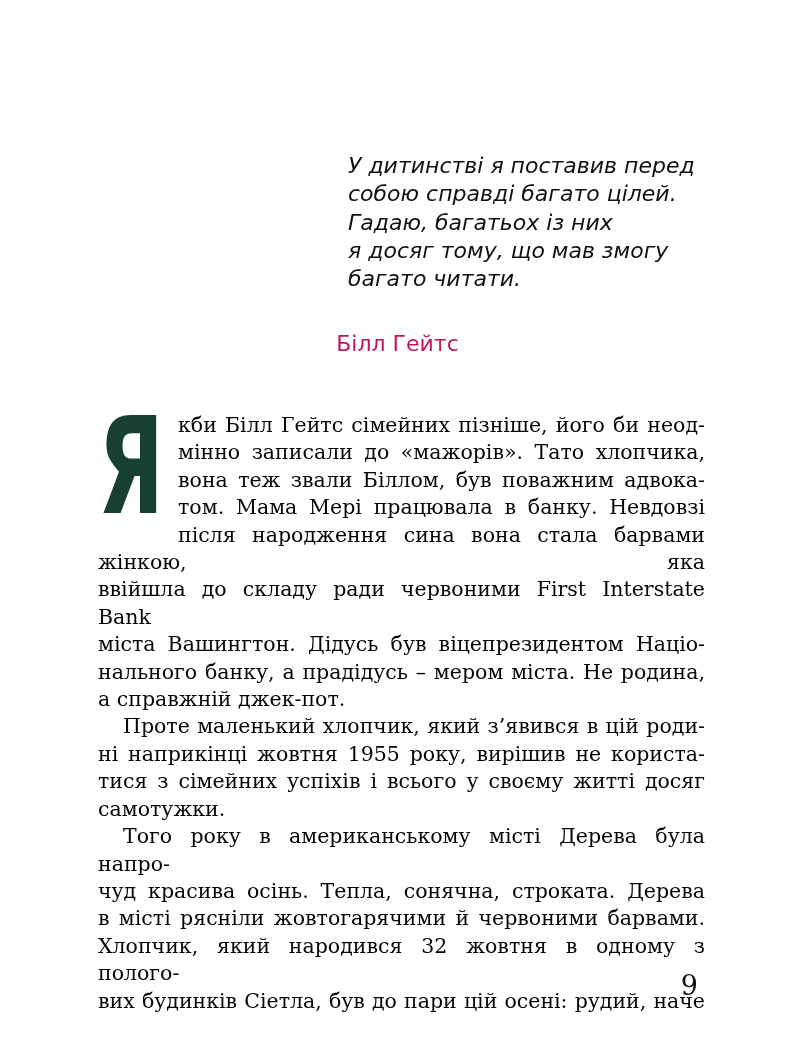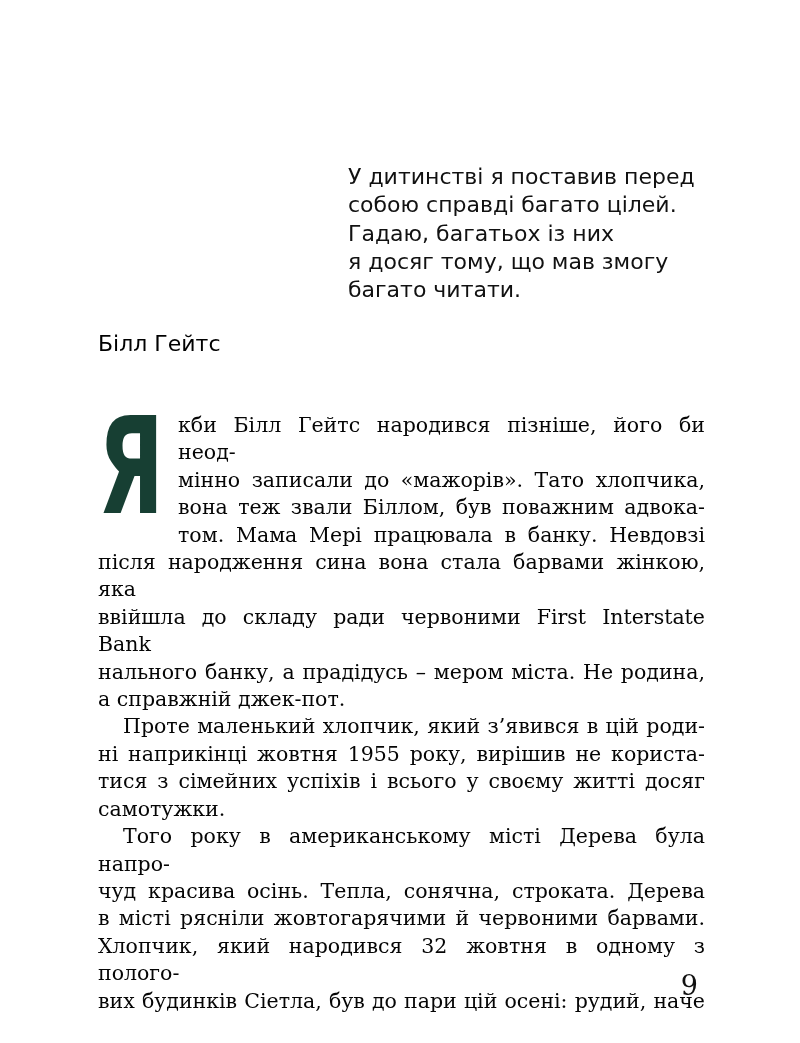--- a/index.html
+++ b/index.html
@@ -10,42 +10,43 @@
   .page {
     position: relative;
     width: 800px;
     height: 1043px;
     background: #ffffff;
     overflow: hidden;
   }
   .epigraph {
     position: absolute;
     left: 348px;
-    top: 163px;
+    top: 152px;
     width: 360px;
     font-family: "DejaVu Sans", sans-serif;
+    font-style: italic;
     font-size: 22px;
     line-height: 28.3px;
     color: #111111;
   }
   .epigraph .line {
     white-space: nowrap;
     text-align: left;
   }
   .attribution {
     position: absolute;
     left: 98px;
     top: 331px;
     width: 607px;
     box-sizing: border-box;
     padding-right: 8px;
-    text-align: left;
+    text-align: center;
     font-family: "DejaVu Sans", sans-serif;
     font-size: 22px;
-    color: #000000;
+    color: #be185d;
   }
   .body-text {
     position: absolute;
     left: 98px;
     top: 412px;
     width: 607px;
     font-family: "DejaVu Serif", serif;
     font-size: 20.5px;
     line-height: 27.4px;
     color: #050505;
@@ -104,26 +105,27 @@
       </div>
   </div>
 
   <div class="attribution">Білл Гейтс</div>
 
   <div class="body-text" id="paragraphs">
       <div class="para">
         <span class="dropcap">
           <span style="color: rgb(23, 63, 51);">Я</span>
         </span>
-        <div class="line">кби Білл Гейтс народився пізніше, його би неод-</div>
+        <div class="line">кби Білл Гейтс сімейних пізніше, його би неод-</div>
         <div class="line">мінно записали до «мажорів». Тато хлопчика,</div>
         <div class="line">вона теж звали Біллом, був поважним адвока-</div>
         <div class="line">том. Мама Мері працювала в банку. Невдовзі</div>
         <div class="line">після народження сина вона стала барвами жінкою, яка</div>
         <div class="line">ввійшла до складу ради червоними First Interstate Bank</div>
+        <div class="line">міста Вашингтон. Дідусь був віцепрезидентом Націо-</div>
         <div class="line">нального банку, а прадідусь – мером міста. Не родина,</div>
         <div class="line line-last">а справжній джек-пот.</div>
       </div>
       <div class="para">
         <div class="line line-indent">Проте маленький хлопчик, який з’явився в цій роди-</div>
         <div class="line">ні наприкінці жовтня 1955 року, вирішив не користа-</div>
         <div class="line">тися з сімейних успіхів і всього у своєму житті досяг</div>
         <div class="line line-last">самотужки.</div>
       </div>
       <div class="para">

